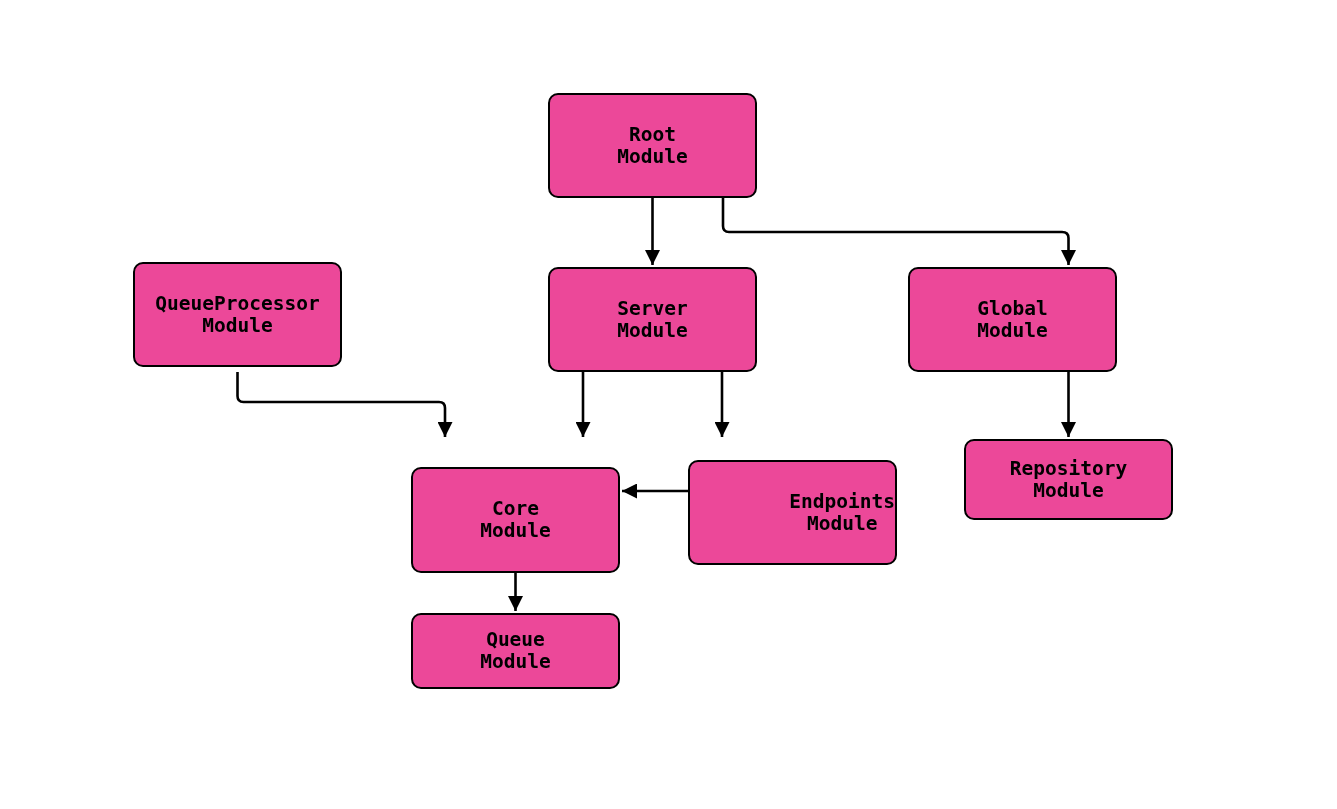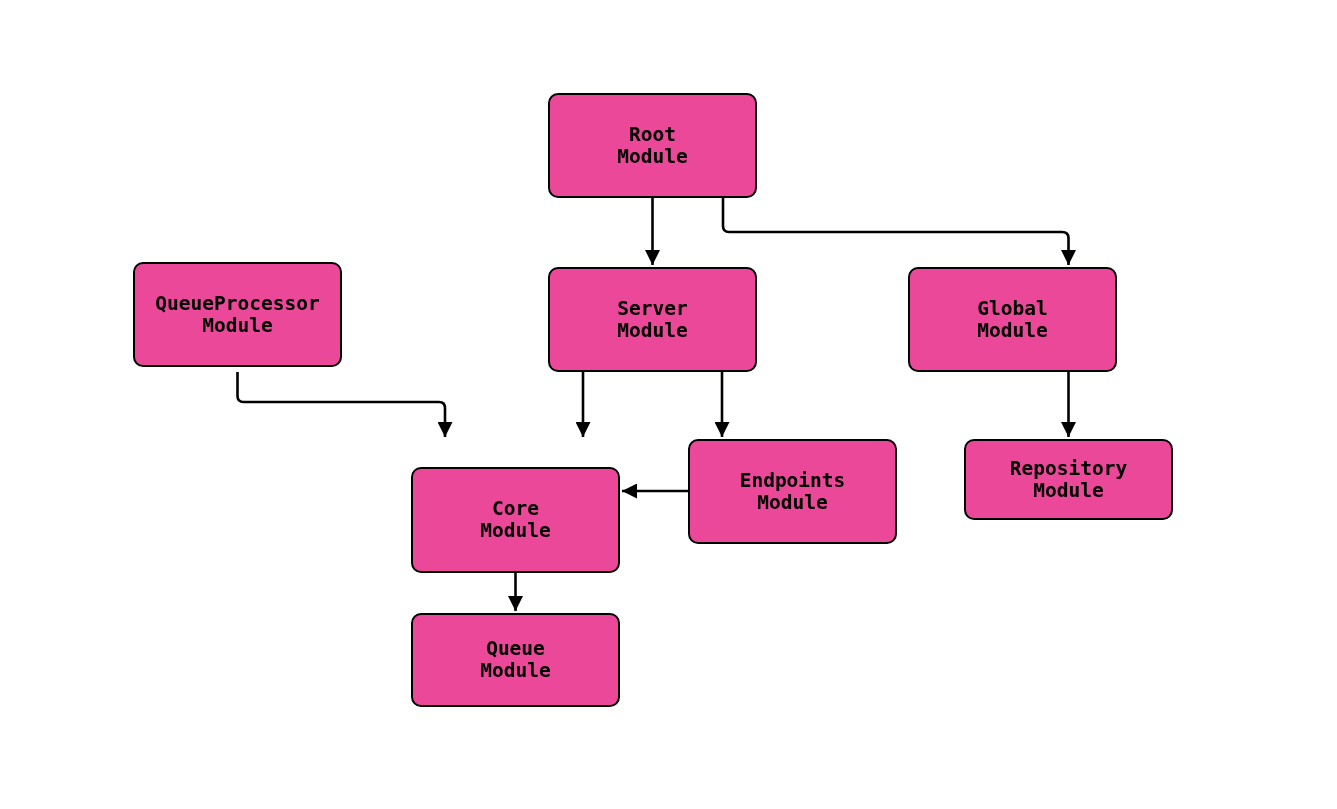--- a/index.html
+++ b/index.html
@@ -42,23 +42,23 @@
     line-height: 22px;
     color: #000000;
     letter-spacing: 0px;
   }
   
   #node-root          { left: 548px; top:  93px; }
   #node-queueproc     { left: 133px; top: 262px; }
   #node-server        { left: 548px; top: 267px; }
   #node-global        { left: 908px; top: 267px; }
   #node-core          { left: 411px; top: 439px; height: 106px; margin-top: 28px; }
-  #node-endpoints     { left: 688px; top: 439px; }
+  #node-endpoints     { left: 688px; top: 460px; justify-content: flex-end; }
   #node-repository    { left: 964px; top: 439px; height: 81px; }
-  #node-queue         { left: 411px; top: 613px; height: 94px; }
+  #node-queue         { left: 411px; top: 613px; height: 76px; }
   .edge {
     fill: none;
     stroke: #000000;
     stroke-width: 2.6px;
   }
 </style>
 </head>
 <body>
 
 <div id="canvas">

